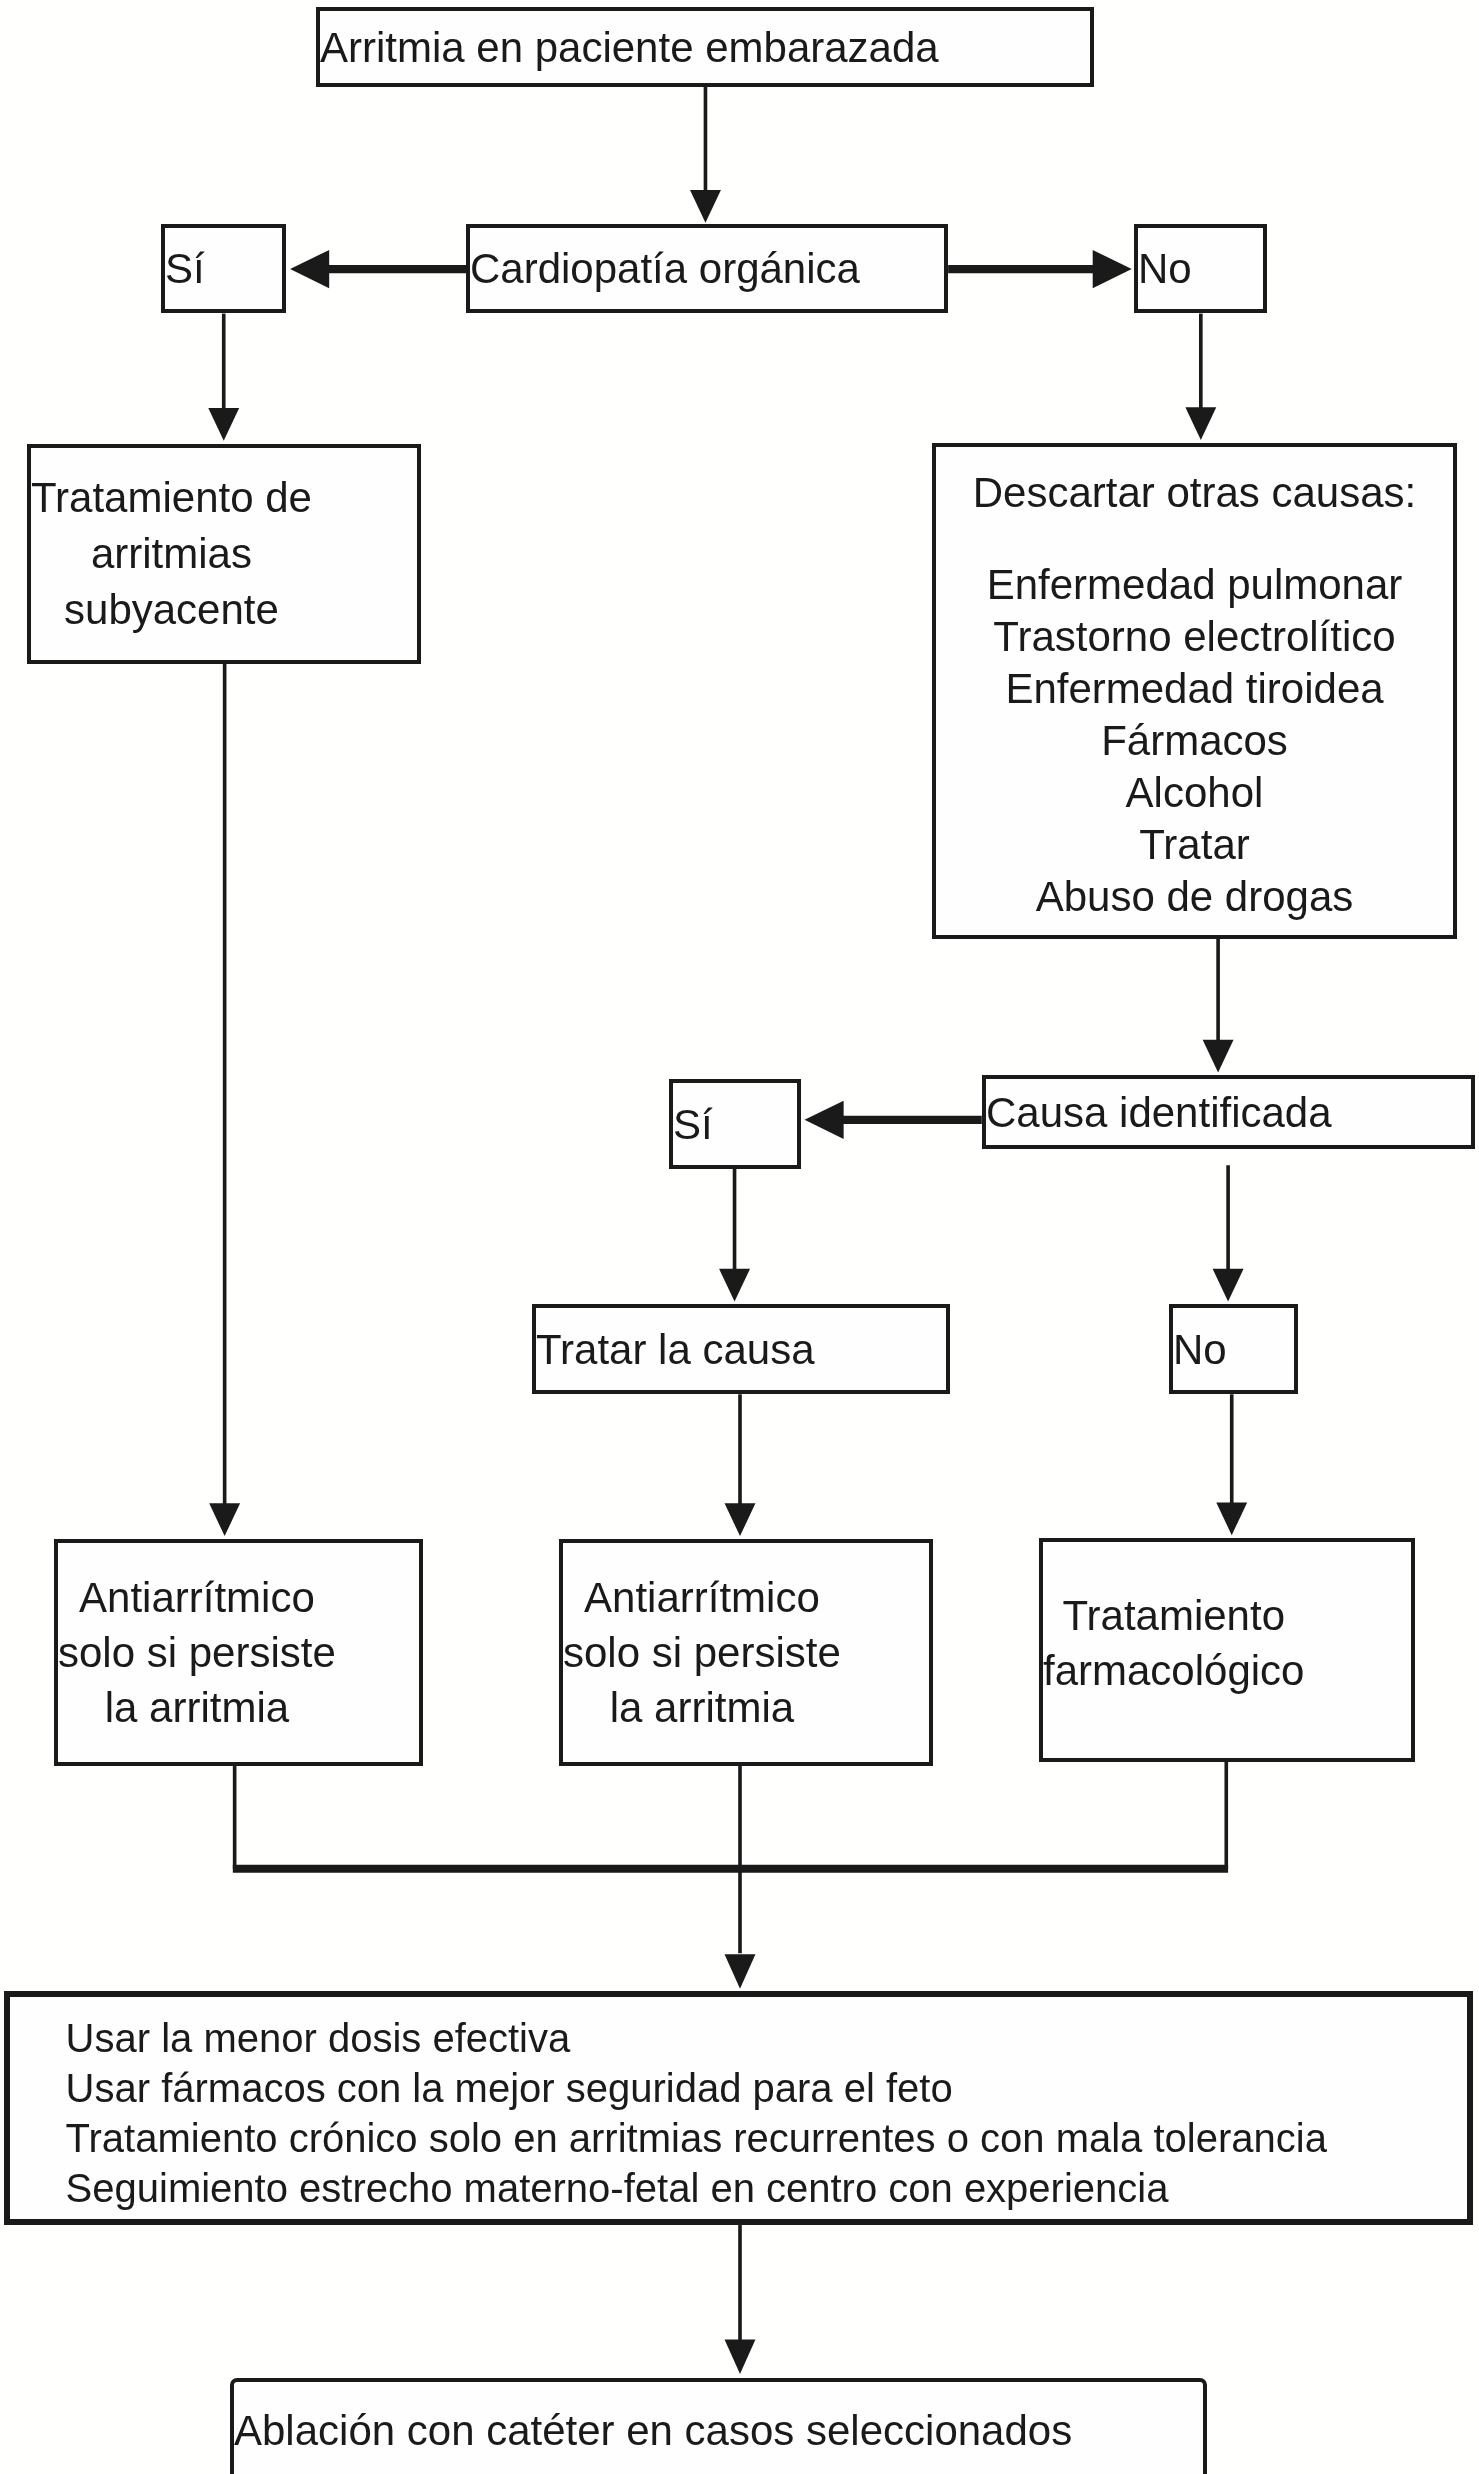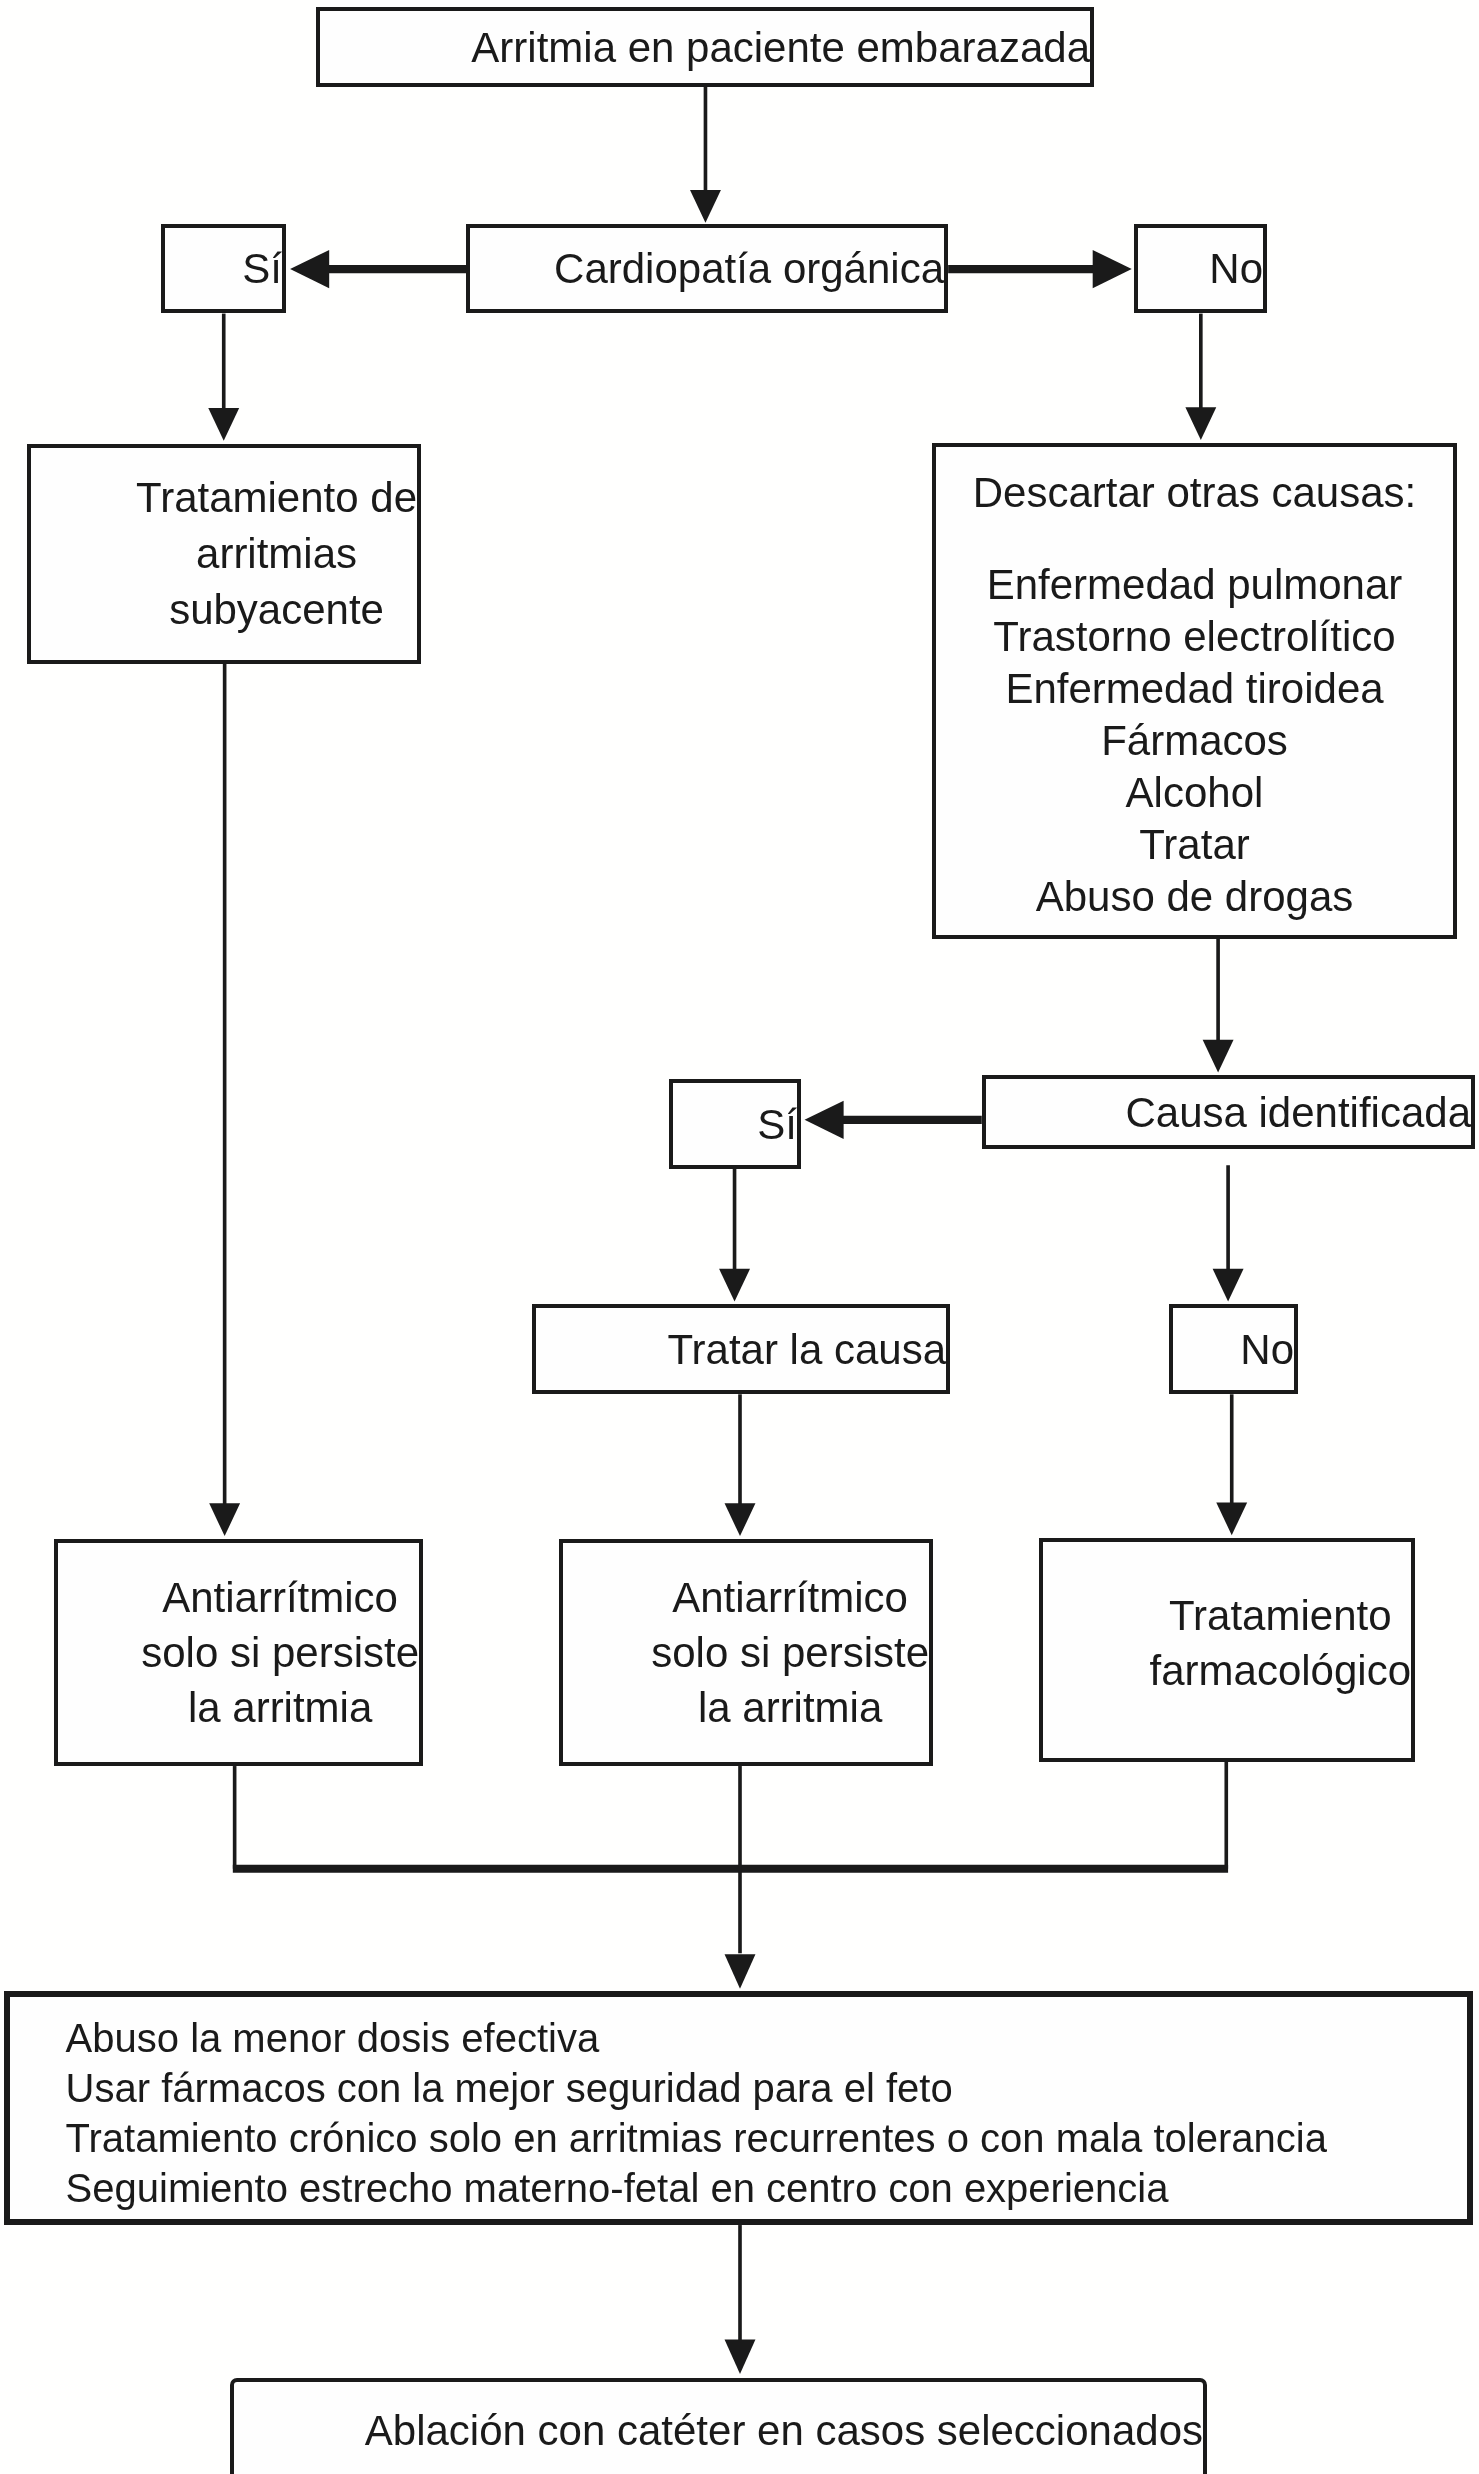--- a/index.html
+++ b/index.html
@@ -18,21 +18,21 @@
     width: 1480px; height: 2475px;
     pointer-events: none;
   }
   .box {
     position: absolute;
     box-sizing: border-box;
     border: 4.5px solid #1a1a1a;
     background: #fefefe;
     display: flex;
     align-items: center;
-    justify-content: flex-end;
+    justify-content: flex-start;
     text-align: center;
   }
   .lbl {
     white-space: pre-line;
     font-size: 42px;
     line-height: 55px;
     color: #1a1a1a;
   }
   
   .b-start    { left: 316px; top: 7.3px;    width: 778px; height: 80px; }
@@ -220,21 +220,21 @@
 solo si persiste
 la arritmia</span>
   </div>
 
   <div class="box b-farm">
     <span class="lbl">Tratamiento
 farmacológico</span>
   </div>
 
   <div class="box b-guide">
-    <div class="gline">Abuso la menor dosis efectiva</div>
+    <div class="gline">Usar la menor dosis efectiva</div>
     <div class="gline">Usar fármacos con la mejor seguridad para el feto</div>
     <div class="gline">Tratamiento crónico solo en arritmias recurrentes o con mala tolerancia</div>
     <div class="gline">Seguimiento estrecho materno-fetal en centro con experiencia</div>
   </div>
 
   <div class="box b-final">
     <span class="lbl">Ablación con catéter en casos seleccionados</span>
   </div>
 
 </div>

